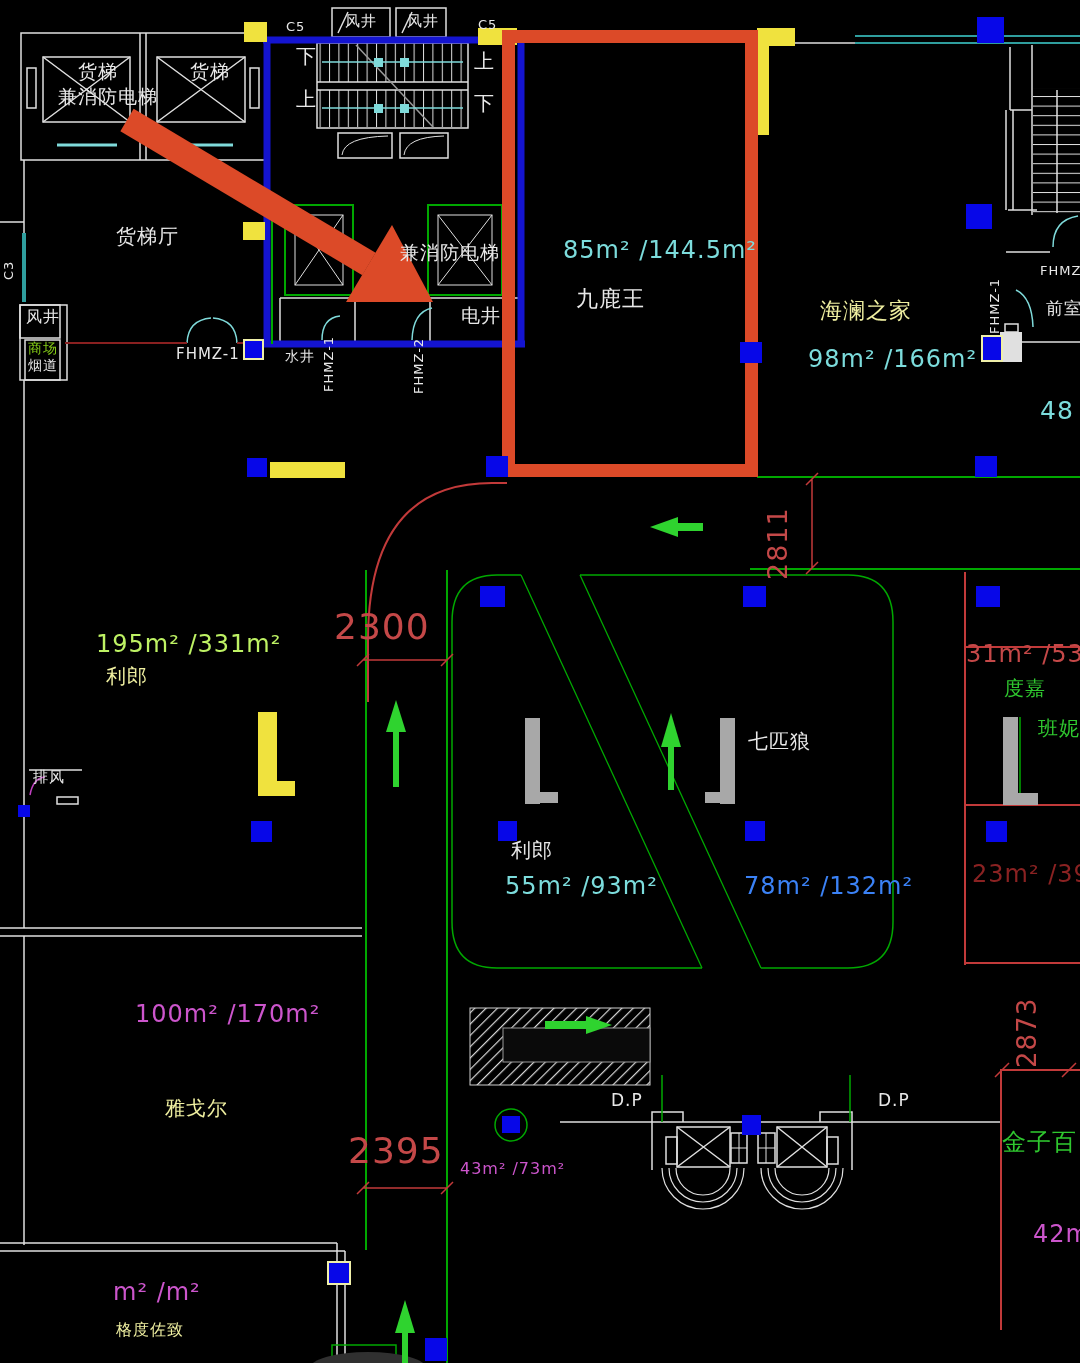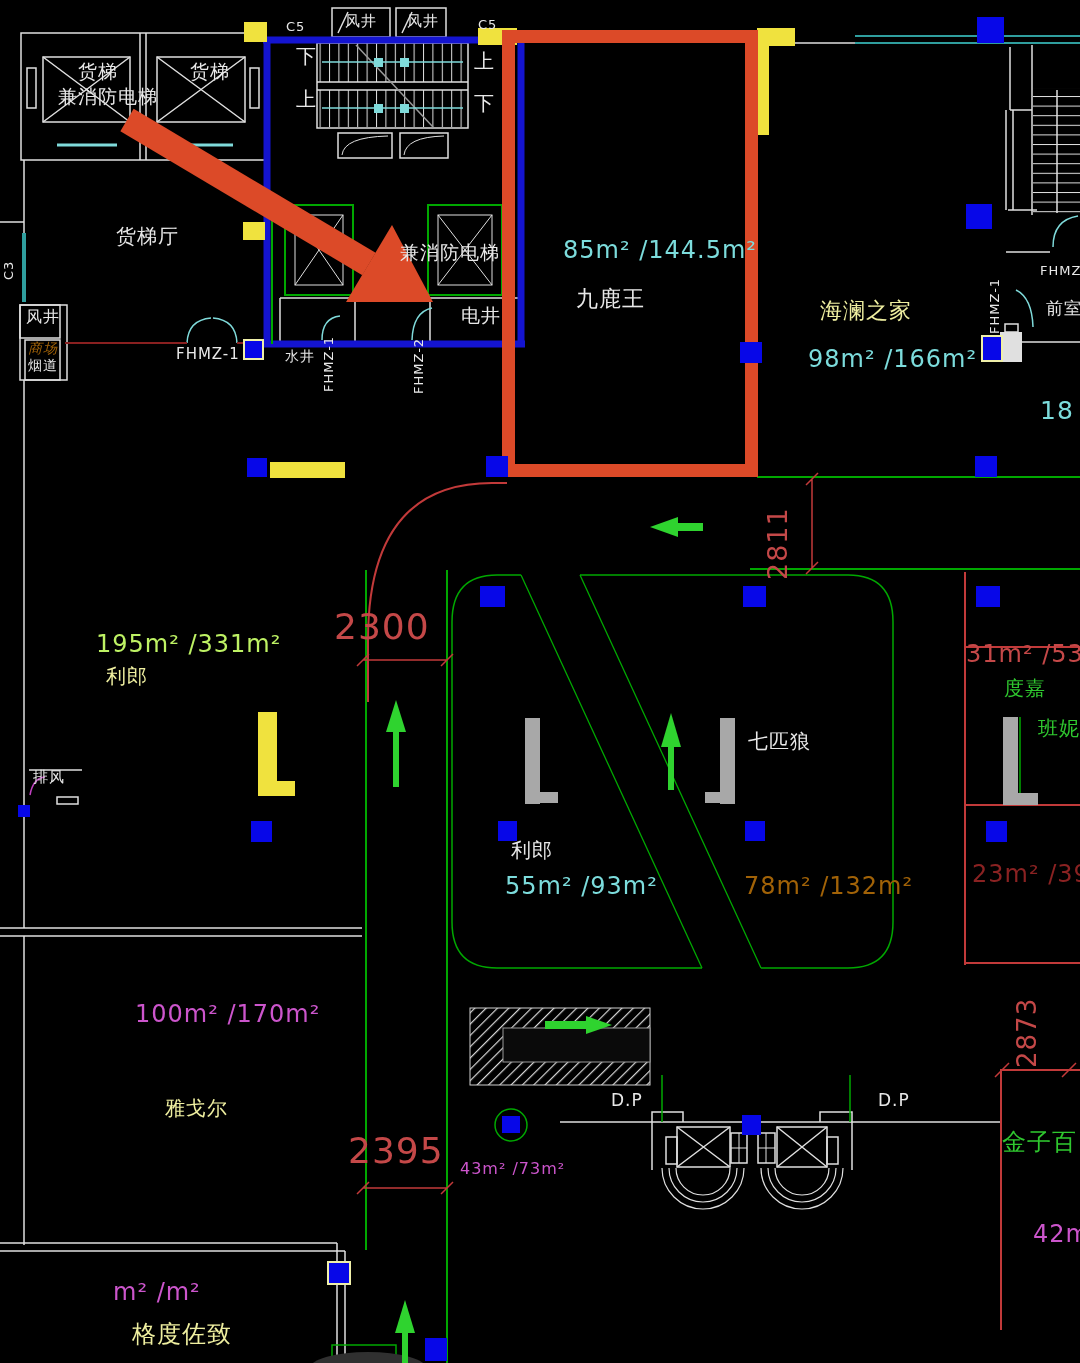--- a/index.html
+++ b/index.html
@@ -207,55 +207,55 @@
       <div class="lbl" style="left: 345px; top: 14px; font-size: 15px; color: rgb(232, 232, 232);">风井</div>
       <div class="lbl" style="left: 407px; top: 14px; font-size: 15px; color: rgb(232, 232, 232);">风井</div>
       <div class="lbl" style="left: 478px; top: 18px; font-size: 13px; color: rgb(232, 232, 232);">C5</div>
       <div class="lbl" style="left: 296px; top: 46px; font-size: 20px; color: rgb(232, 232, 232);">下</div>
       <div class="lbl" style="left: 296px; top: 89px; font-size: 20px; color: rgb(232, 232, 232);">上</div>
       <div class="lbl" style="left: 474px; top: 51px; font-size: 20px; color: rgb(232, 232, 232);">上</div>
       <div class="lbl" style="left: 474px; top: 93px; font-size: 20px; color: rgb(232, 232, 232);">下</div>
       <div class="lbl" style="left: 116px; top: 226px; font-size: 20px; color: rgb(232, 232, 232);">货梯厅</div>
       <div class="lbl" style="left: 2px; top: 280px; font-size: 13px; color: rgb(232, 232, 232); transform-origin: 0px 0px; transform: rotate(-90deg);">C3</div>
       <div class="lbl" style="left: 26px; top: 309px; font-size: 16px; color: rgb(232, 232, 232);">风井</div>
-      <div class="lbl" style="left: 28px; top: 341px; font-size: 14px; color: #a16207; font-style: italic;">商场</div>
+      <div class="lbl" style="left: 28px; top: 341px; font-size: 14px; color: #84cc16;">商场</div>
       <div class="lbl" style="left: 28px; top: 358px; font-size: 14px; color: rgb(232, 232, 232);">烟道</div>
       <div class="lbl" style="left: 176px; top: 347px; font-size: 15px; color: rgb(232, 232, 232);">FHMZ-1</div>
       <div class="lbl" style="left: 400px; top: 243px; font-size: 19px; color: rgb(232, 232, 232);">兼消防电梯</div>
       <div class="lbl" style="left: 285px; top: 306px; font-size: 14px; color: rgb(232, 232, 232); margin-top: 43px;">水井</div>
       <div class="lbl" style="left: 461px; top: 306px; font-size: 19px; color: rgb(232, 232, 232);">电井</div>
       <div class="lbl" style="left: 322px; top: 392px; font-size: 13px; color: rgb(232, 232, 232); transform-origin: 0px 0px; transform: rotate(-90deg);">FHMZ-1</div>
       <div class="lbl" style="left: 412px; top: 394px; font-size: 13px; color: rgb(232, 232, 232); transform-origin: 0px 0px; transform: rotate(-90deg);">FHMZ-2</div>
       <div class="lbl" style="left: 563px; top: 238px; font-size: 24px; color: rgb(124, 220, 220);">85m² /144.5m²</div>
       <div class="lbl" style="left: 576px; top: 287px; font-size: 22px; color: rgb(232, 232, 232);">九鹿王</div>
       <div class="lbl" style="left: 820px; top: 299px; font-size: 22px; color: rgb(239, 239, 160);">海澜之家</div>
       <div class="lbl" style="left: 808px; top: 347px; font-size: 24px; color: rgb(124, 220, 220);">98m² /166m²</div>
       <div class="lbl" style="left: 988px; top: 334px; font-size: 13px; color: rgb(232, 232, 232); transform-origin: 0px 0px; transform: rotate(-90deg);">FHMZ-1</div>
       <div class="lbl" style="left: 1040px; top: 264px; font-size: 13px; color: rgb(232, 232, 232);">FHMZ-</div>
       <div class="lbl" style="left: 1046px; top: 300px; font-size: 17px; color: rgb(232, 232, 232);">前室</div>
-      <div class="lbl" style="left: 1040px; top: 398px; font-size: 25px; color: rgb(124, 220, 220);">18</div>
+      <div class="lbl" style="left: 1040px; top: 398px; font-size: 25px; color: rgb(124, 220, 220);">48</div>
       <div class="lbl" style="left: 764px; top: 580px; font-size: 27px; color: rgb(196, 72, 72); transform-origin: 0px 0px; transform: rotate(-90deg);">2811</div>
       <div class="lbl" style="left: 96px; top: 618px; font-size: 24px; color: #bef264; margin-top: 14px;">195m² /331m²</div>
       <div class="lbl" style="left: 106px; top: 666px; font-size: 20px; color: rgb(239, 239, 160);">利郎</div>
       <div class="lbl" style="left: 334px; top: 608px; font-size: 36px; color: rgb(196, 72, 72);">2300</div>
       <div class="lbl" style="left: 748px; top: 731px; font-size: 20px; color: rgb(232, 232, 232);">七匹狼</div>
       <div class="lbl" style="left: 511px; top: 840px; font-size: 20px; color: rgb(232, 232, 232);">利郎</div>
       <div class="lbl" style="left: 505px; top: 874px; font-size: 24px; color: rgb(124, 220, 220);">55m² /93m²</div>
-      <div class="lbl" style="left: 744px; top: 874px; font-size: 24px; color: #a16207;">78m² /132m²</div>
+      <div class="lbl" style="left: 744px; top: 874px; font-size: 24px; color: #3b82f6;">78m² /132m²</div>
       <div class="lbl" style="left: 966px; top: 642px; font-size: 24px; color: rgb(196, 72, 72);">31m² /53m²</div>
       <div class="lbl" style="left: 1004px; top: 678px; font-size: 20px; color: rgb(47, 200, 47);">度嘉</div>
       <div class="lbl" style="left: 1038px; top: 718px; font-size: 20px; color: rgb(47, 200, 47);">班妮</div>
       <div class="lbl" style="left: 972px; top: 862px; font-size: 24px; color: rgb(138, 34, 34);">23m² /39m²</div>
       <div class="lbl" style="left: 33px; top: 770px; font-size: 15px; color: rgb(232, 232, 232);">排风</div>
       <div class="lbl" style="left: 135px; top: 1002px; font-size: 24px; color: rgb(204, 85, 204);">100m² /170m²</div>
       <div class="lbl" style="left: 165px; top: 1098px; font-size: 20px; color: rgb(239, 239, 160);">雅戈尔</div>
       <div class="lbl" style="left: 348px; top: 1132px; font-size: 36px; color: rgb(196, 72, 72);">2395</div>
       <div class="lbl" style="left: 460px; top: 1161px; font-size: 16px; color: rgb(204, 85, 204);">43m² /73m²</div>
       <div class="lbl" style="left: 611px; top: 1092px; font-size: 17px; color: rgb(232, 232, 232);">D.P</div>
       <div class="lbl" style="left: 878px; top: 1092px; font-size: 17px; color: rgb(232, 232, 232);">D.P</div>
       <div class="lbl" style="left: 1014px; top: 1068px; font-size: 26px; color: rgb(196, 72, 72); transform-origin: 0px 0px; transform: rotate(-90deg);">2873</div>
       <div class="lbl" style="left: 1002px; top: 1130px; font-size: 24px; color: rgb(47, 200, 47);">金子百</div>
       <div class="lbl" style="left: 1033px; top: 1222px; font-size: 24px; color: rgb(204, 85, 204);">42m²</div>
       <div class="lbl" style="left: 113px; top: 1280px; font-size: 24px; color: rgb(204, 85, 204);">m² /m²</div>
-      <div class="lbl" style="left: 116px; top: 1322px; font-size: 24px; color: rgb(239, 239, 160); margin-left: 16px;">格度佐致</div>
+      <div class="lbl" style="left: 116px; top: 1322px; font-size: 16px; color: rgb(239, 239, 160);">格度佐致</div>
     </div>
 
 </div>
 
 </body></html>

